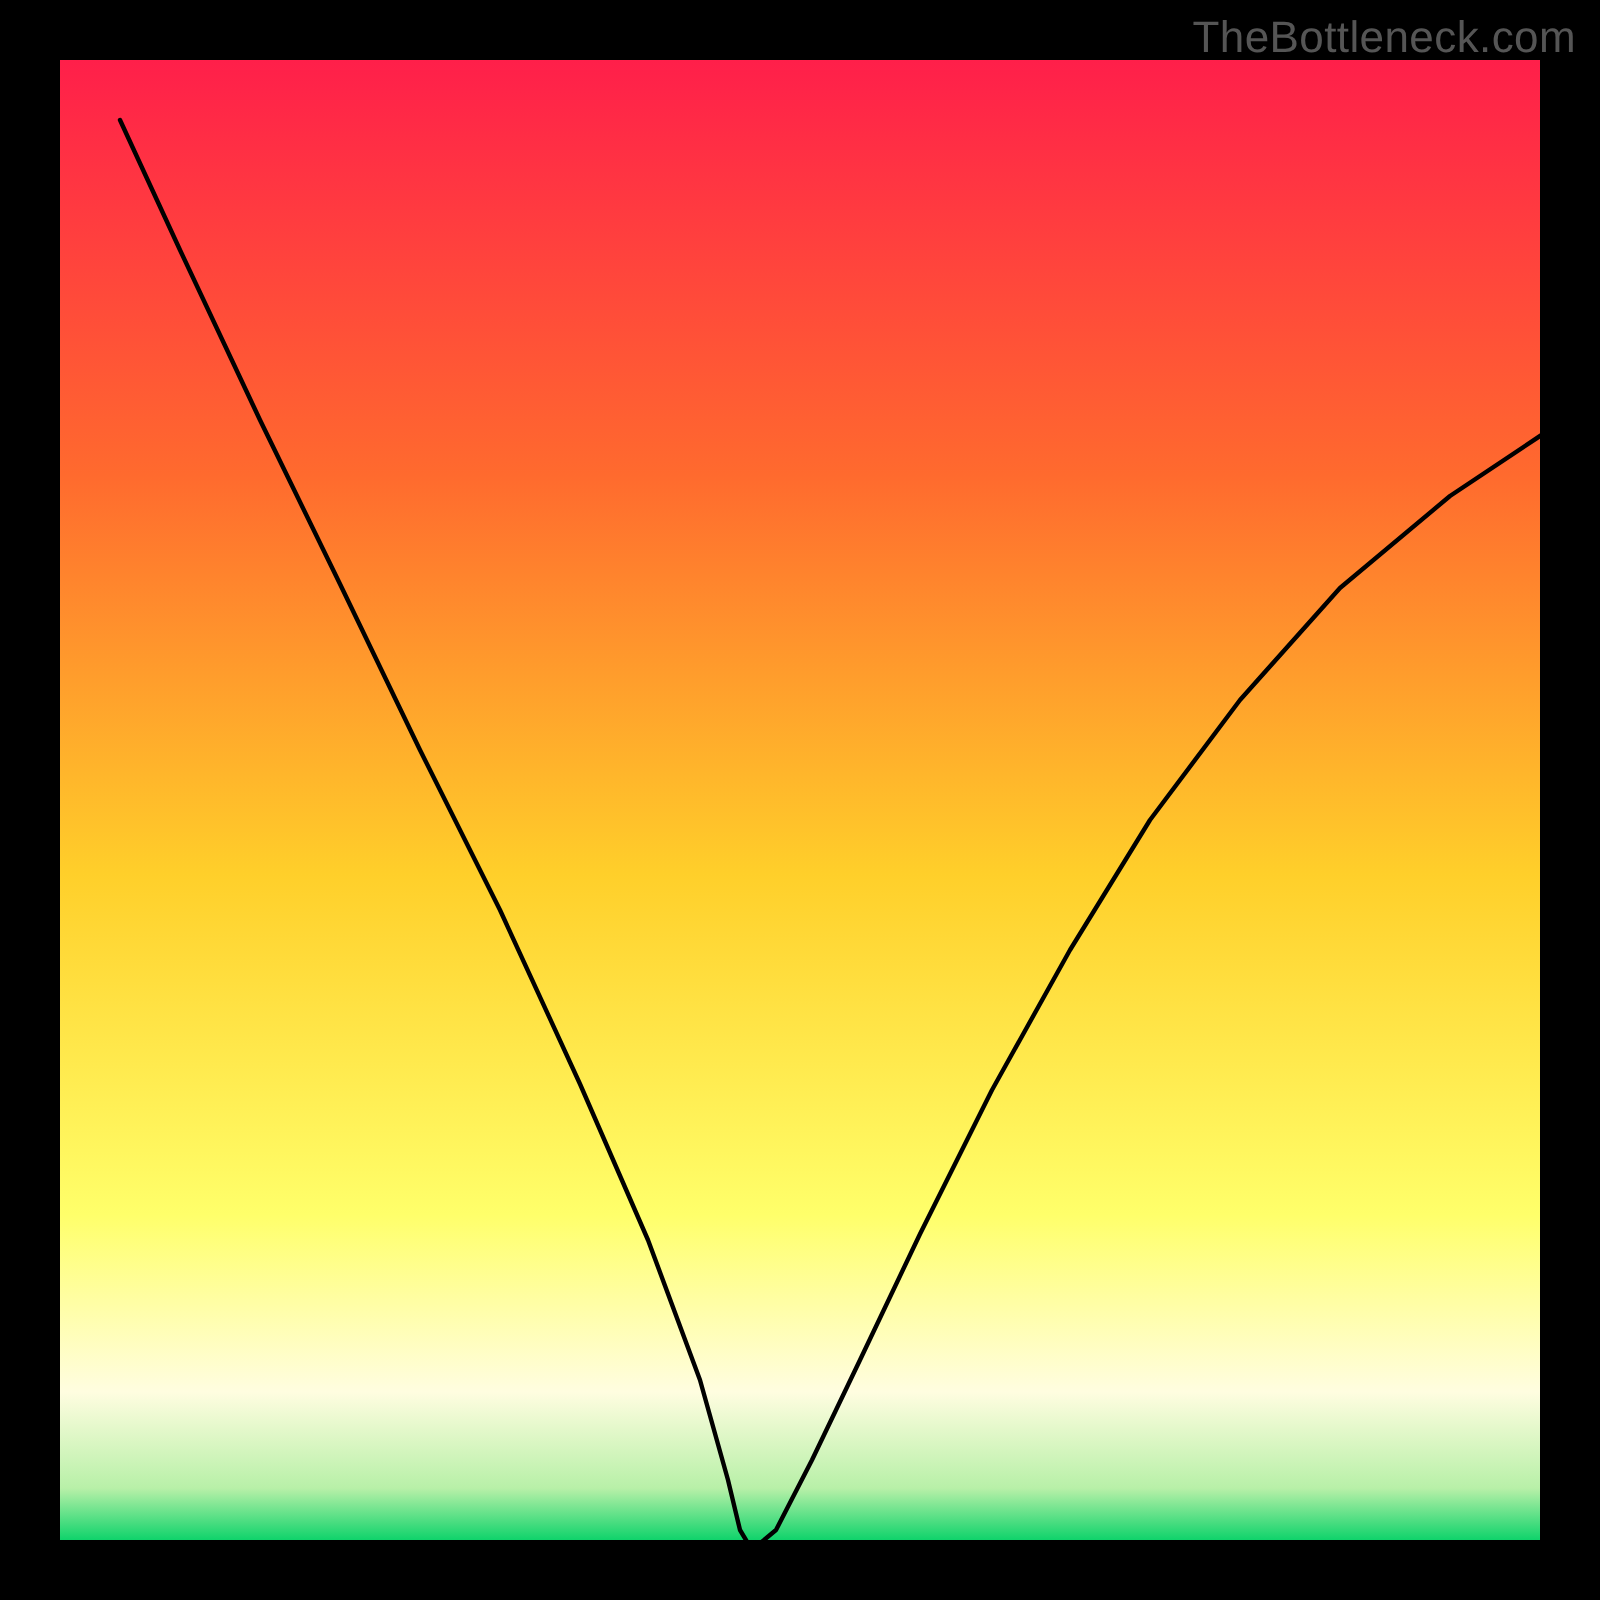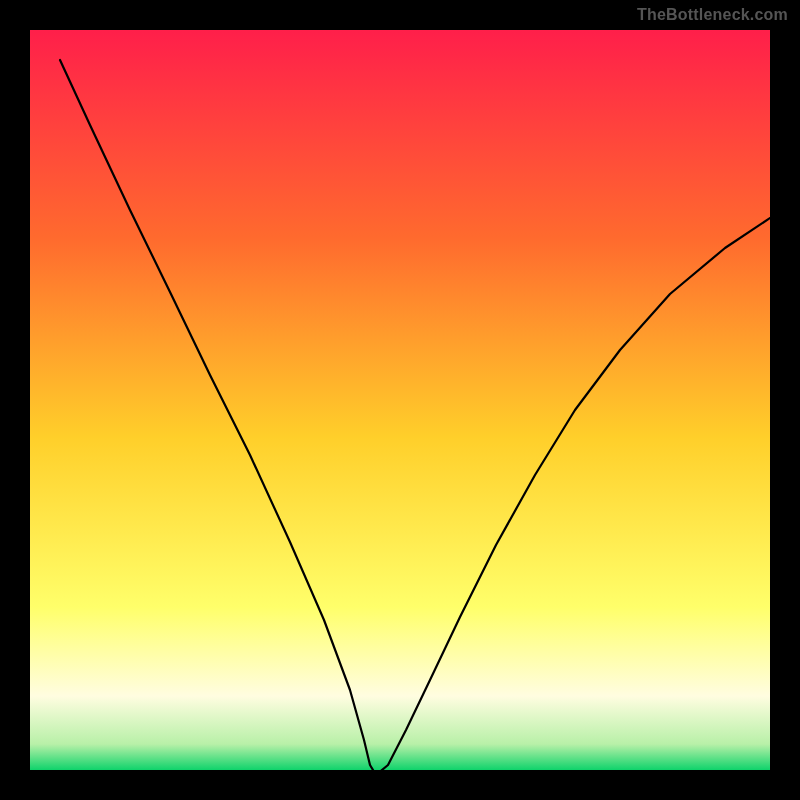--- a/index.html
+++ b/index.html
@@ -8,22 +8,22 @@
     position: relative;
     width: 800px;
     height: 800px;
     background: #000;
   }
   .watermark {
     position: absolute;
     top: 6px;
     right: 12px;
     font-family: Arial, Helvetica, sans-serif;
-    font-size: 16px;
-    font-weight: 700;
+    font-size: 22px;
+    font-weight: 400;
     color: #555;
     letter-spacing: 0.2px;
     z-index: 30;
   }
   .plot {
     position: absolute;
     left: 30px;
     top: 30px;
     width: 740px;
     height: 740px;

